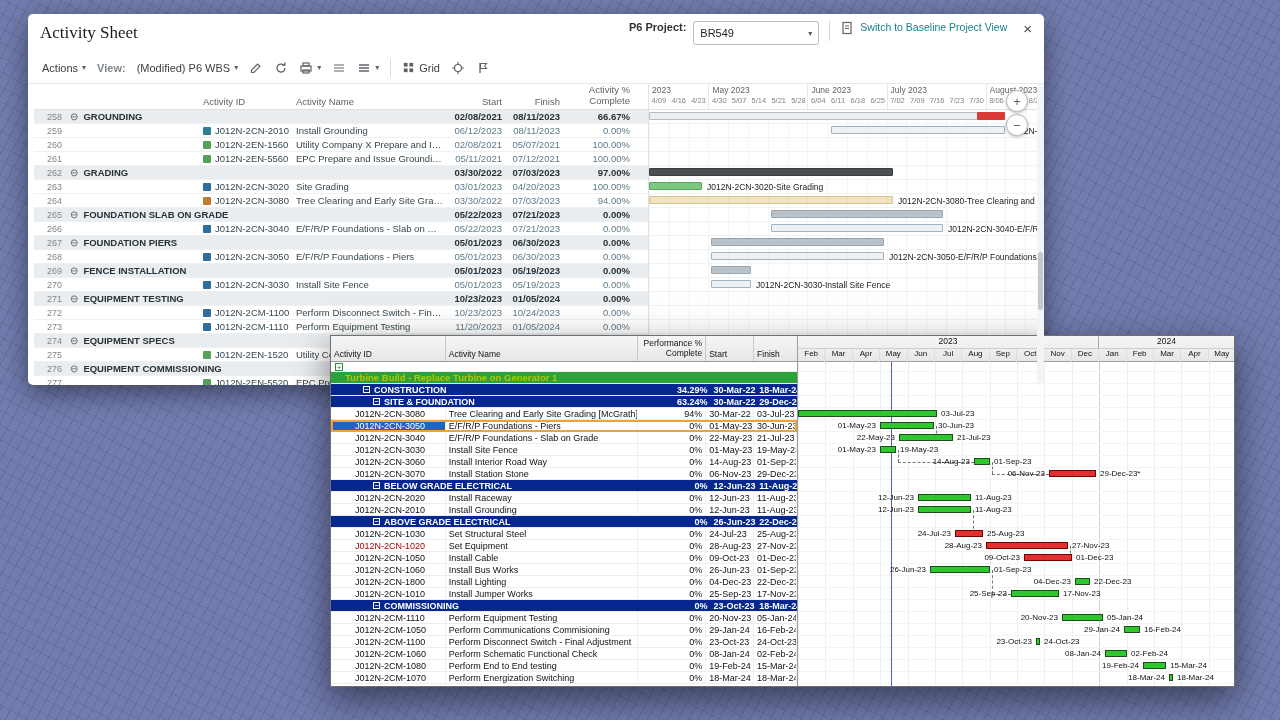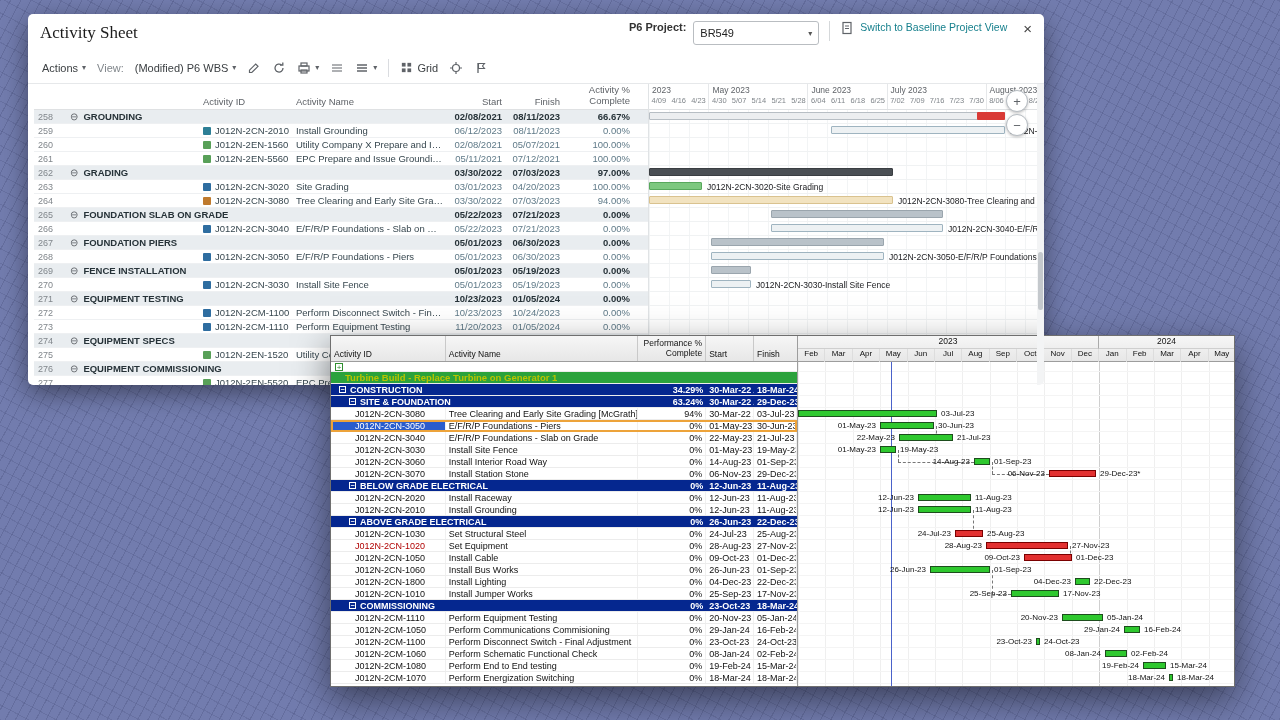--- a/index.html
+++ b/index.html
@@ -24,32 +24,32 @@
   .sw-sep{width:1px;height:20px;background:#d5d8da;margin:0 10px;}
   .icon-svg{display:block;}
   .sw-link{font-size:10.5px;color:#17808d;margin-left:6px;white-space:nowrap;}
   .sw-close{margin-left:16px;font-size:15px;color:#444;line-height:1;}
 
   .sw-toolbar{height:31px;display:flex;align-items:center;padding:0 14px;border-bottom:1px solid #e6e8ea;
     gap:11px;font-size:11px;color:#3c4043;}
   .tb-item{display:flex;align-items:center;gap:4px;white-space:nowrap;}
   .tb-caret{font-size:8px;color:#5f6368;}
   .tb-div{width:1px;height:18px;background:#dadce0;}
-  .tb-muted{color:#80868b;}
+  .tb-muted{color:#80868b;font-weight:bold;}
 
   .sw-body{position:relative;height:301px;display:flex;}
   .sheet-grid{width:620px;flex:none;position:relative;padding-left:6px;box-sizing:border-box;}
   .sg-header{height:26px;display:flex;align-items:flex-end;padding-bottom:2px;border-bottom:1px solid #dfe1e3;
     font-size:9.5px;color:#5f6368;box-sizing:border-box;}
   .sg-header .two{line-height:1.15;text-align:right;}
   .sg-rows{height:275px;overflow:hidden;}
   .sg-row{height:14px;display:flex;align-items:center;font-size:9.5px;color:#37474f;border-bottom:1px solid #eef0f2;box-sizing:border-box;}
   .sg-row.grp{background:#e9edf0;font-weight:bold;color:#263238;}
   .c{overflow:hidden;white-space:nowrap;flex:none;padding:0 4px;box-sizing:border-box;}
-  .c.num{width:32px;color:#80868b;font-size:9px;font-weight:normal;}
+  .c.num{width:32px;text-align:right;color:#80868b;font-size:9px;font-weight:normal;}
   .c.tree{width:133px;}
   .c.merged{width:382px;display:flex;align-items:center;gap:5px;}
   .collapse{color:#5f6368;font-size:10px;font-weight:normal;}
   .c.id{width:93px;display:flex;align-items:center;gap:4px;}
   .sq{width:8px;height:8px;flex:none;border-radius:1px;}
   .sq.blue{background:#2e6da0;} .sq.green{background:#58a058;} .sq.amber{background:#bf7a2d;} .sq.teal{background:#2d7f96;}
   .c.nm{width:156px;text-overflow:ellipsis;}
   .c.start{width:58px;text-align:right;}
   .c.fin{width:58px;text-align:right;}
   .c.pct{width:70px;text-align:right;}
@@ -94,21 +94,21 @@
   .pt-row{height:12px;display:flex;align-items:center;border-bottom:1px solid #ececec;box-sizing:border-box;}
   .pt-row .pc{height:100%;display:flex;align-items:center;padding:0 3px;box-sizing:border-box;
     border-right:1px solid #f0f0f0;overflow:hidden;white-space:nowrap;}
   .pt-row.spacer{height:10px;}
   .plus{width:8px;height:8px;border:1px solid #2f8f2f;color:#2f8f2f;font-size:8px;line-height:7px;text-align:center;
     margin-left:4px;flex:none;box-sizing:border-box;}
   .pt-row.project{background:#2ba23c;color:#b9c400;font-weight:bold;font-size:9.5px;}
   .pt-row.project .pname{padding-left:14px;white-space:nowrap;overflow:hidden;}
   .pt-row.band{background:#05278f;color:#fff;font-weight:bold;}
   .pt-row.band .pc{border-right:none;}
-  .pc.bandname{width:308px;display:flex;align-items:center;}
+  .pc.bandname{width:308px;display:flex;align-items:center;margin-left:24px;}
   .band1 .pc.bandname{padding-left:8px;} .band2 .pc.bandname{padding-left:18px;}
   .mbox{width:7px;height:7px;border:1px solid #fff;font-size:7px;line-height:5px;text-align:center;margin-right:4px;flex:none;box-sizing:border-box;}
   .pt-row.act .pc.id{padding-left:24px;}
   .pt-row.act .pc.pct{justify-content:flex-end;}
   .pt-row.sel{position:relative;outline:2px solid #eda33a;outline-offset:-2px;z-index:2;}
   .pt-row.sel .pc.id{background:#2a5ccc;color:#fff;}
   .idred{color:#b00000;}
 
   .pro-gantt{flex:1;position:relative;overflow:hidden;}
   .pg-header{height:26px;border-bottom:1px solid #9d9d9d;position:relative;font-size:8.5px;color:#111;

